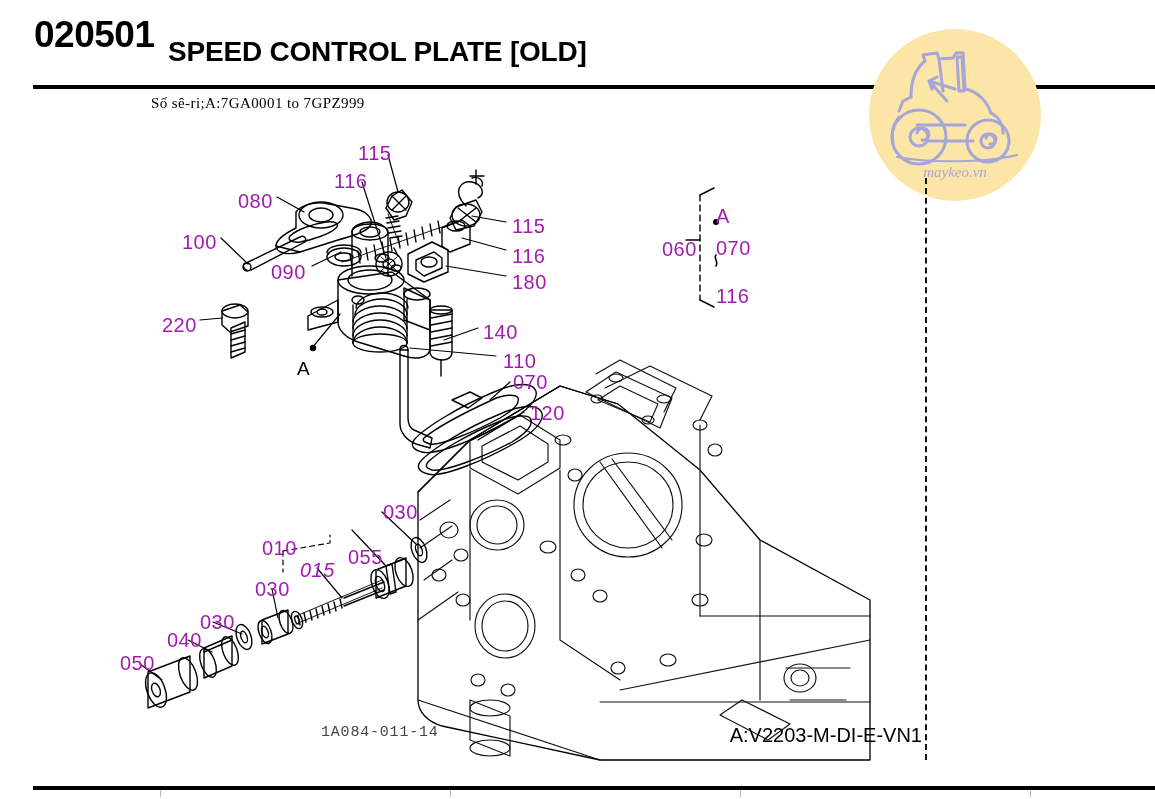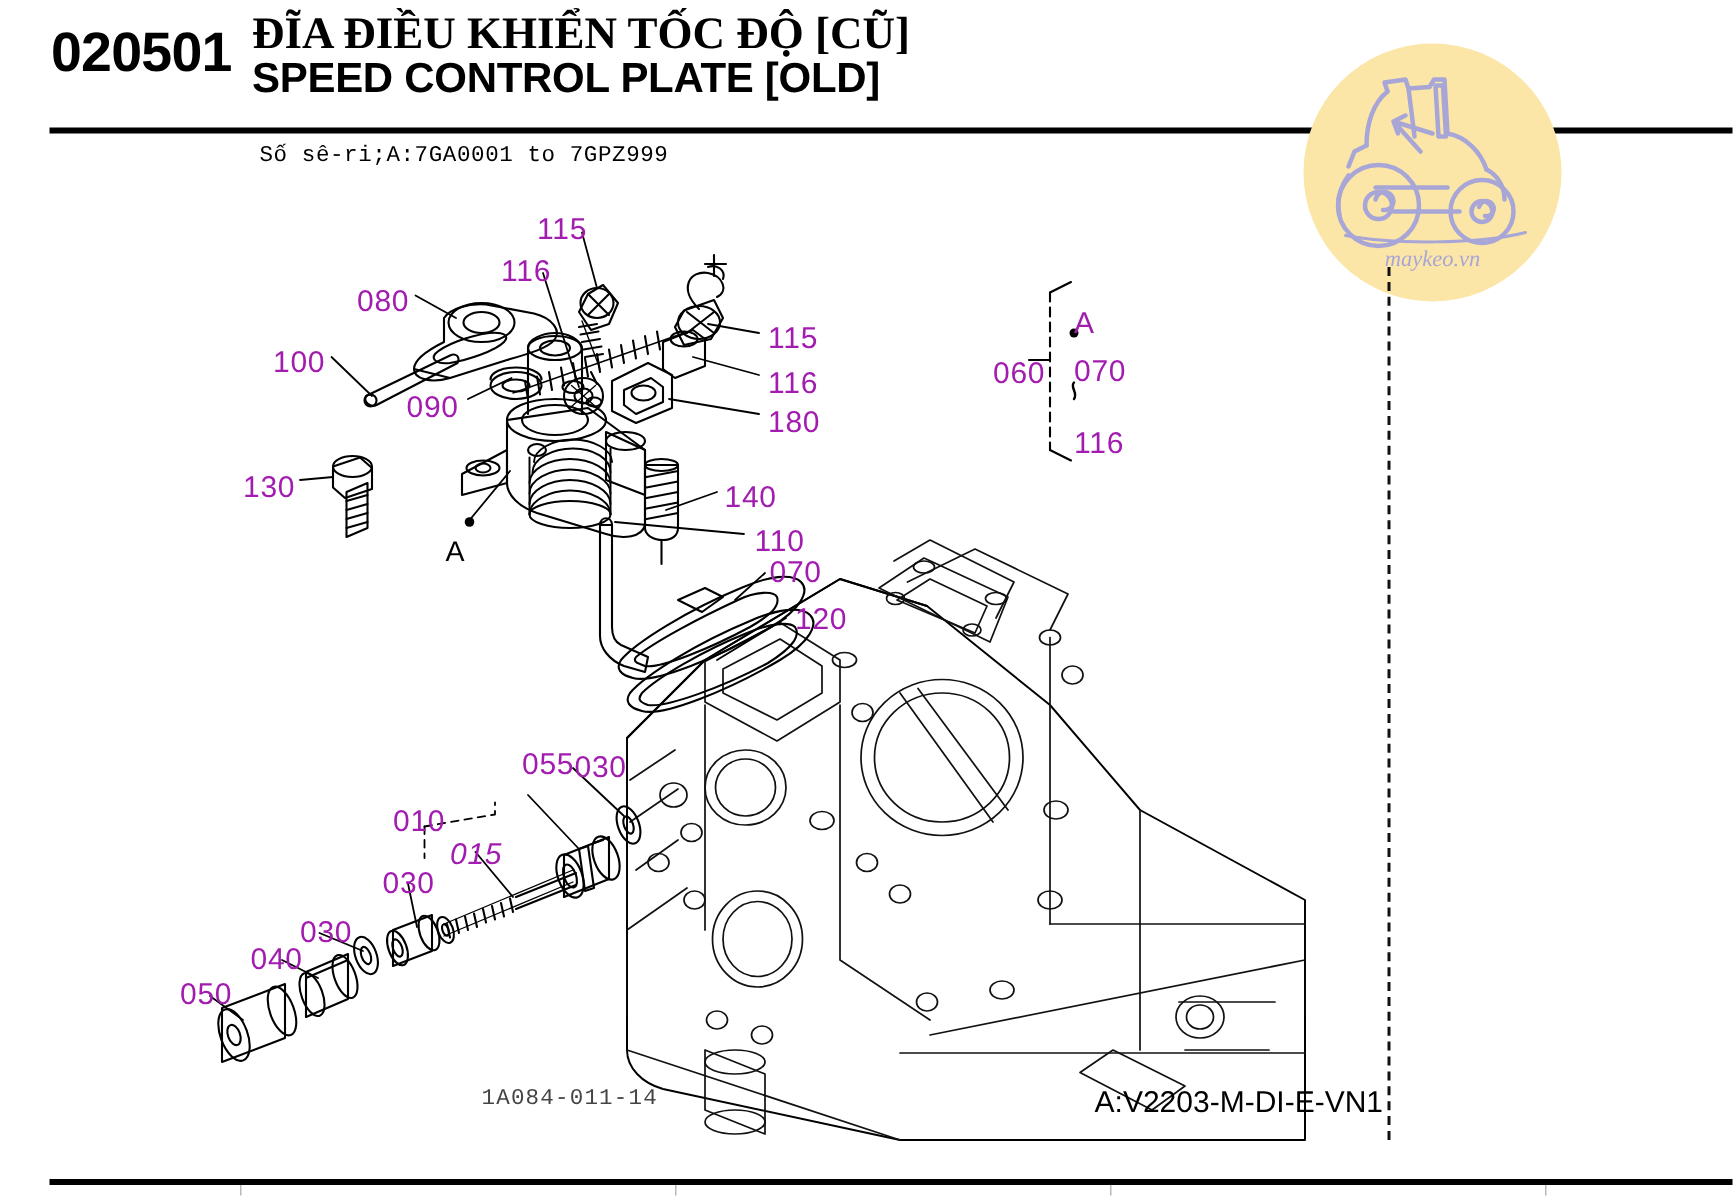--- a/index.html
+++ b/index.html
@@ -15,22 +15,22 @@
                 line-height:1.02;white-space:nowrap;
                 font-family:"Liberation Serif",serif;}
   .hdr-title-en{position:absolute;left:168px;top:38px;font-size:28px;font-weight:bold;
                 line-height:1.02;white-space:nowrap;letter-spacing:-0.2px;
                 font-family:"Liberation Sans",sans-serif;}
 
   .rule-top{position:absolute;left:33px;top:85px;width:1122px;height:4px;background:#000;}
   .rule-bottom{position:absolute;left:33px;top:786px;width:1122px;height:4px;background:#000;}
   .tick{position:absolute;width:1px;height:7px;background:#b9b9b9;top:790px;}
 
-  .serial{position:absolute;left:173px;top:95px;font-size:15px;letter-spacing:0.4px;
-          font-family:Liberation Mono, monospace;white-space:nowrap;}
+  .serial{position:absolute;left:151px;top:95px;font-size:15px;letter-spacing:0.4px;
+          font-family:Liberation Serif, serif;white-space:nowrap;}
 
   .drawing-no{position:absolute;left:321px;top:724px;font-size:15px;letter-spacing:0.8px;
               color:#444;font-family:"Liberation Mono",monospace;white-space:nowrap;}
   .footer-code{position:absolute;right:2px;top:724px;font-size:20px;
                font-family:"Liberation Sans",sans-serif;white-space:nowrap;}
 
   
   #watermark{position:absolute;left:869px;top:29px;width:172px;height:172px;pointer-events:none;}
   #watermark .disc{position:absolute;inset:0;border-radius:50%;background:#fbe6a8;}
   #watermark svg{position:absolute;left:0;top:0;}
@@ -45,21 +45,20 @@
        font-family:"Liberation Sans",sans-serif;color:#a21caf;}
   .lbl-a{position:absolute;font-size:19px;white-space:nowrap;
          font-family:"Liberation Sans",sans-serif;}
 </style>
 </head>
 <body>
 
 <div id="sheet">
 
   <div class="hdr-number">020501</div>
-  <div class="hdr-title-vi">ĐĨA ĐIỀU KHIỂN TỐC ĐỘ [CŨ]</div>
   <div class="hdr-title-en">SPEED CONTROL PLATE [OLD]</div>
 
   <div class="rule-top"></div>
 
   <div class="serial">Số sê-ri;A:7GA0001 to 7GPZ999</div>
 
   <div id="watermark">
     <div class="disc"></div>
     <svg width="172" height="172" viewBox="0 0 172 172">
       <g fill="none" stroke="#a8a6d6" stroke-width="3" stroke-linecap="round" stroke-linejoin="round">
@@ -397,27 +396,27 @@
 
   <div id="callouts">
       <div class="lbl" style="left: 358px; top: 142px;">115</div>
       <div class="lbl" style="left: 334px; top: 170px;">116</div>
       <div class="lbl" style="left: 238px; top: 190px;">080</div>
       <div class="lbl" style="left: 182px; top: 231px;">100</div>
       <div class="lbl" style="left: 271px; top: 261px;">090</div>
       <div class="lbl" style="left: 512px; top: 215px;">115</div>
       <div class="lbl" style="left: 512px; top: 245px;">116</div>
       <div class="lbl" style="left: 512px; top: 271px;">180</div>
-      <div class="lbl" style="left: 162px; top: 314px;">130</div>
+      <div class="lbl" style="left: 162px; top: 314px;">220</div>
       <div class="lbl" style="left: 483px; top: 321px;">140</div>
       <div class="lbl" style="left: 503px; top: 350px;">110</div>
       <div class="lbl" style="left: 513px; top: 371px;">070</div>
       <div class="lbl" style="left: 530px; top: 402px;">120</div>
       <div class="lbl" style="left: 383px; top: 501px;">030</div>
-      <div class="lbl" style="left: 348px; top: 499px;">055</div>
+      <div class="lbl" style="left: 348px; top: 546px;">055</div>
       <div class="lbl" style="left: 262px; top: 537px;">010</div>
       <div class="lbl" style="left: 300px; top: 559px; font-style: italic;">015</div>
       <div class="lbl" style="left: 255px; top: 578px;">030</div>
       <div class="lbl" style="left: 200px; top: 611px;">030</div>
       <div class="lbl" style="left: 167px; top: 629px;">040</div>
       <div class="lbl" style="left: 120px; top: 652px;">050</div>
     </div>
 
   <div id="group060">
       <div class="lbl" style="left: 662px; top: 238px;">060</div>

